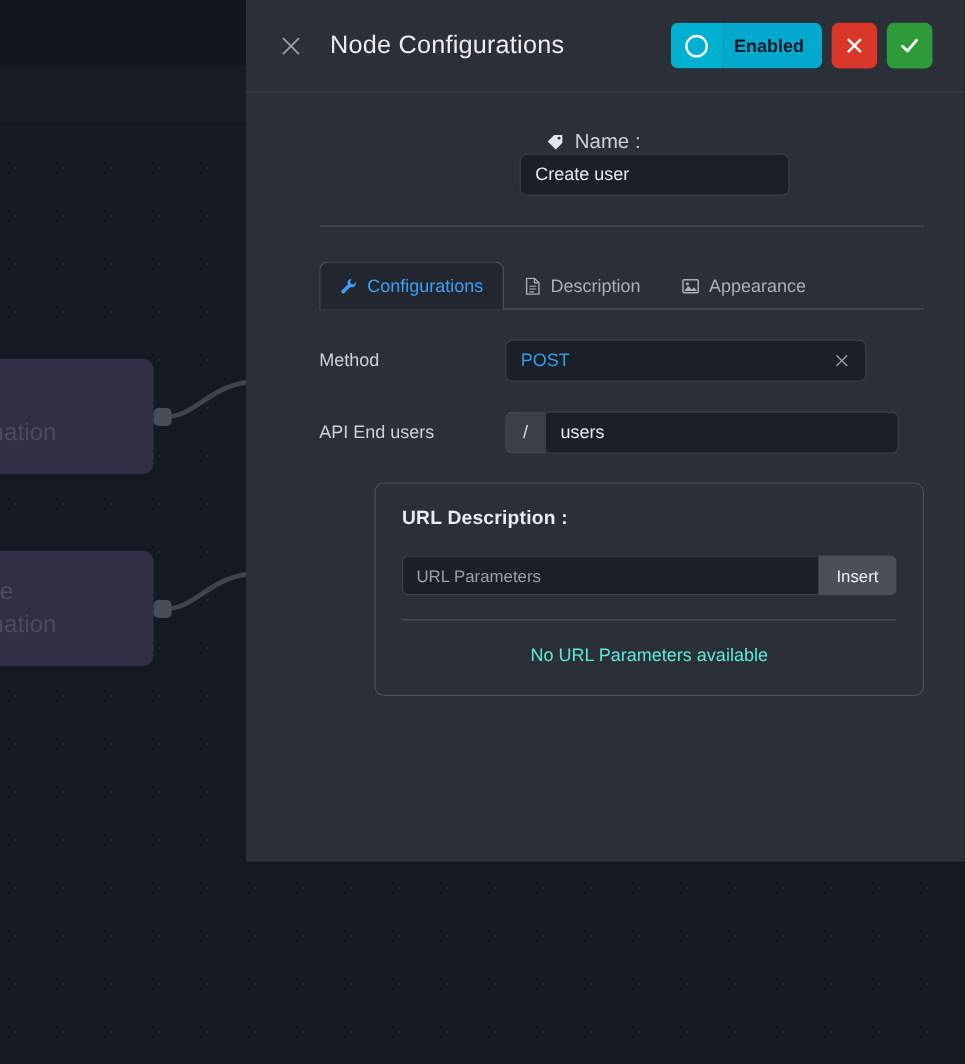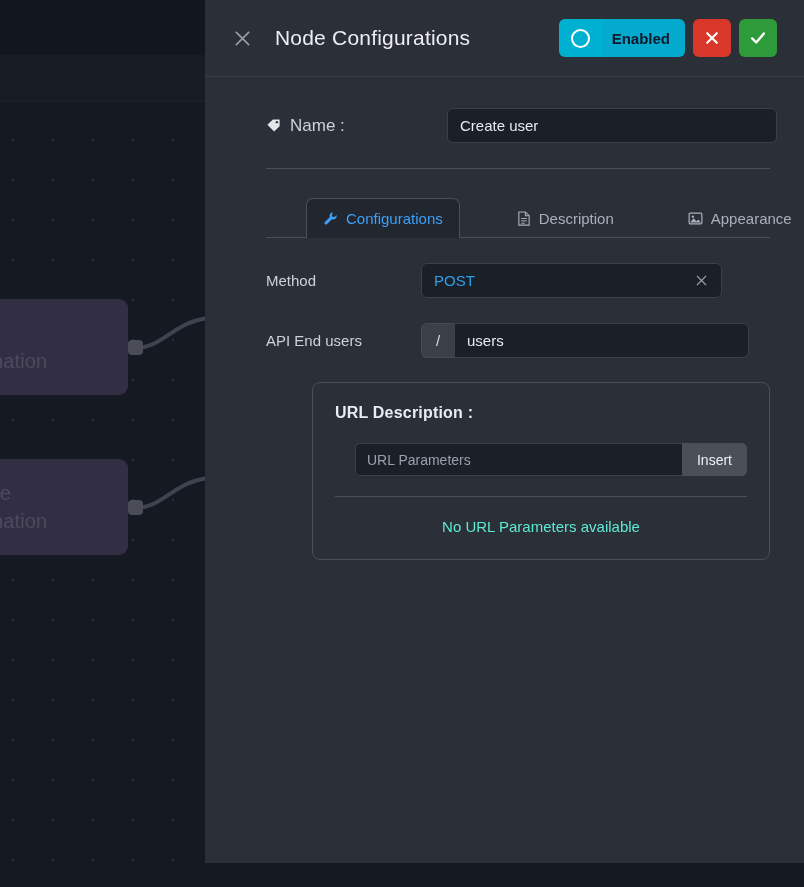--- a/index.html
+++ b/index.html
@@ -63,21 +63,21 @@
     width: 15px; height: 15px;
     background: #4a4d57;
     border-radius: 4px;
   }
   .edge { position: absolute; overflow: visible; }
 
   
   .panel {
     position: absolute;
     left: 205px; top: 0;
-    width: 599px; height: 863px;
+    width: 599px; height: 718px;
     background: #2b2f37;
   }
 
   .panel-header {
     position: relative;
     height: 77px;
     border-bottom: 1px solid #3a3f48;
     display: flex;
     align-items: center;
     padding: 0 27px 0 22px;
@@ -138,20 +138,21 @@
   .sq-btn.green { background: #2e9b3a; }
 
   
   .panel-body { padding: 0 27px; }
 
   .name-row {
     display: flex;
     align-items: center;
     padding-top: 31px;
     padding-left: 34px;
+    flex-direction: column;
   }
   .name-label {
     display: flex;
     align-items: center;
     gap: 9px;
     color: #cdd2d9;
     font-size: 17px;
     width: 133px;
     flex: none;
   }
@@ -190,21 +191,20 @@
     align-items: center;
     gap: 8px;
     font-size: 15px;
     padding: 11px 16px;
     color: #a9b0ba;
     cursor: pointer;
     border: 1px solid transparent;
     border-bottom: none;
     position: relative;
     top: 1px;
-    margin-left: 40px;
   }
   .tab.active {
     background: #22262e;
     color: #3d9ff5;
     border-color: #4b5058;
     border-top-left-radius: 7px;
     border-top-right-radius: 7px;
   }
   .tab .ticon { display: flex; align-items: center; }
 
@@ -296,21 +296,20 @@
     background: #1b1f27;
     border: 1px solid #3b4049;
     border-right: none;
     border-top-left-radius: 5px;
     border-bottom-left-radius: 5px;
     color: #e7eaee;
     font-size: 14px;
     font-family: "Liberation Sans", sans-serif;
     padding: 0 11px;
     outline: none;
-    margin-left: 20px;
   }
   .params-input::placeholder { color: #9aa1ab; }
   .insert-btn {
     background: #4a4f58;
     border: 1px solid #4a4f58;
     border-top-right-radius: 5px;
     border-bottom-right-radius: 5px;
     color: #eef0f3;
     font-size: 14px;
     font-family: "Liberation Sans", sans-serif;

